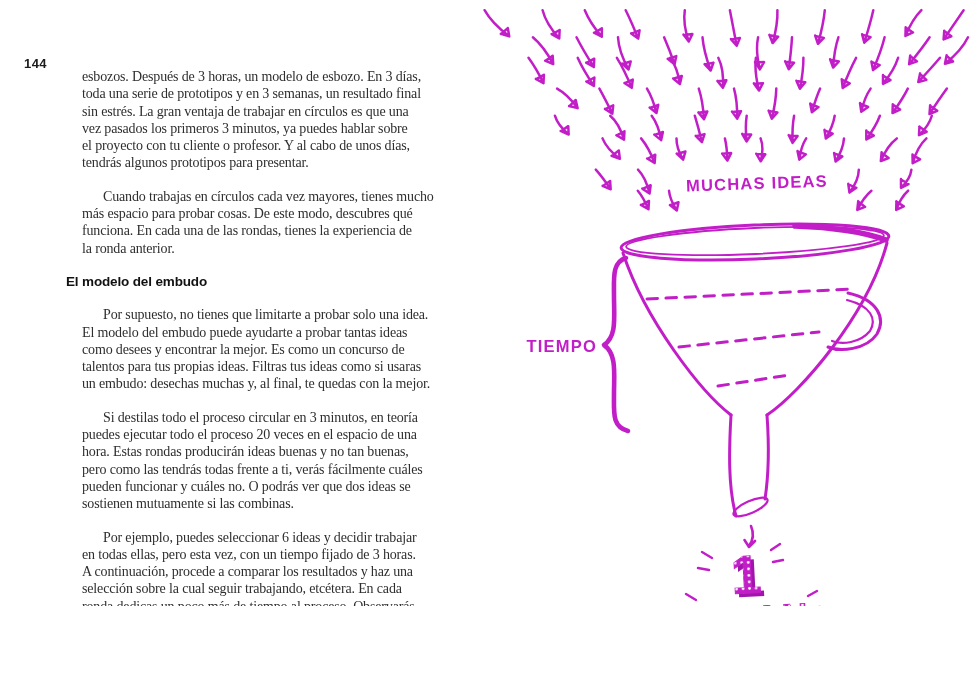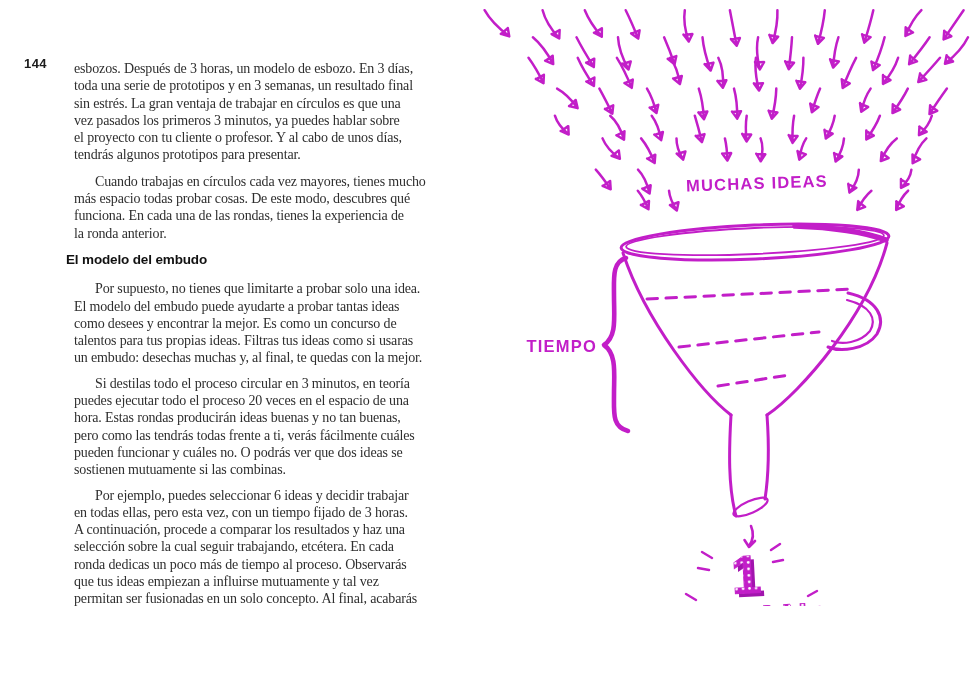--- a/index.html
+++ b/index.html
@@ -10,21 +10,21 @@
   }
   .pagenum {
     position:absolute; left:24px; top:56px;
     font-family:"Liberation Sans", sans-serif; font-weight:700;
     font-size:13px; color:#1c1c1c; letter-spacing:.4px;
   }
   .text-col {
     position:absolute; left:66px; top:52px; width:412px;
     color:#2e2e2e; font-size:14px; line-height:17.3px; letter-spacing:-0.15px;
   }
-  .para { margin:8px; white-space:pre-line; }
+  .para { margin:16px; white-space:pre-line; }
   .para.gap { margin-top:9px; }
   .indent { text-indent:21px; }
   .heading {
     margin:9px 0 12px 0; font-family:"Liberation Sans", sans-serif;
     font-size:13.5px; font-weight:700; color:#111; line-height:17.3px;
   }
   .illu { position:absolute; left:480px; top:0; width:500px; height:700px; }
   .ink { fill:none; stroke:var(--accent); stroke-linecap:round; stroke-linejoin:round; stroke-width:3; }
   .rim2 { stroke-width:1.8; }
   .rim-heavy { stroke-width:5.5; }
@@ -49,21 +49,21 @@
   <span class="pagenum">144</span>
 
   <div class="text-col">
     <p class="para">esbozos. Después de 3 horas, un modelo de esbozo. En 3 días,
 toda una serie de prototipos y en 3 semanas, un resultado final
 sin estrés. La gran ventaja de trabajar en círculos es que una
 vez pasados los primeros 3 minutos, ya puedes hablar sobre
 el proyecto con tu cliente o profesor. Y al cabo de unos días,
 tendrás algunos prototipos para presentar.</p>
     <p class="para gap indent">Cuando trabajas en círculos cada vez mayores, tienes mucho
-más espacio todas probar cosas. De este modo, descubres qué
+más espacio para probar cosas. De este modo, descubres qué
 funciona. En cada una de las rondas, tienes la experiencia de
 la ronda anterior.</p>
     <h2 class="heading">El modelo del embudo</h2>
     <p class="para indent">Por supuesto, no tienes que limitarte a probar solo una idea.
 El modelo del embudo puede ayudarte a probar tantas ideas
 como desees y encontrar la mejor. Es como un concurso de
 talentos para tus propias ideas. Filtras tus ideas como si usaras
 un embudo: desechas muchas y, al final, te quedas con la mejor.</p>
     <p class="para indent">Si destilas todo el proceso circular en 3 minutos, en teoría
 puedes ejecutar todo el proceso 20 veces en el espacio de una

